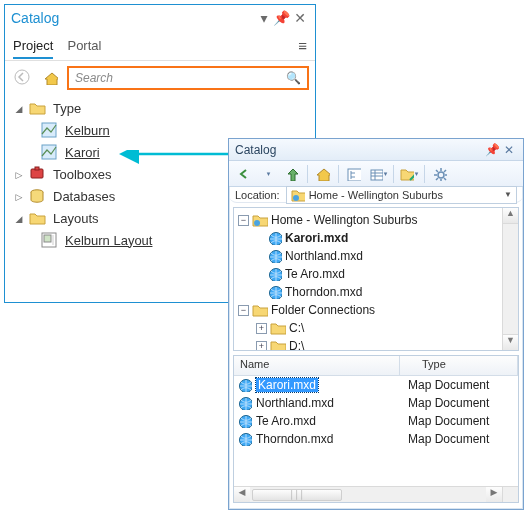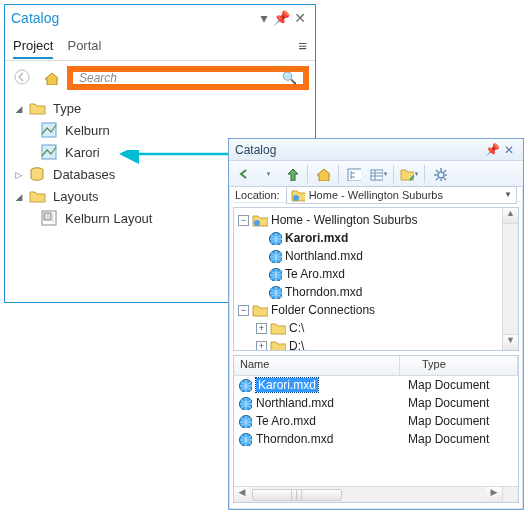--- a/index.html
+++ b/index.html
@@ -26,33 +26,33 @@
   .panel-pro .tabs .menu-lines { width: 18px; color: #555; font-size: 15px; text-align: right; }
   .panel-pro .searchrow {
     display: flex; align-items: center; height: 34px; padding: 4px 6px; gap: 4px;
   }
   .searchrow .btn-back, .searchrow .btn-home {
     width: 24px; height: 24px; border: 1px solid transparent; display: flex;
     align-items: center; justify-content: center; color: #888;
   }
   .searchrow .btn-home svg { width: 14px; height: 14px; }
   .searchbox {
-    flex: 1; height: 24px; border: 6px solid #f97316; display: flex; align-items: center;
+    flex: 1; height: 24px; border: 2px solid #f97316; display: flex; align-items: center;
     padding: 0 6px; color: #8a8a8a; font-size: 12px; font-style: italic;
   }
   .searchbox .mag { margin-left: auto; font-style: normal; color: #8a8a8a; }
 
   .tree { padding: 2px 4px; font-size: 13px; color: #333; }
   .tree .node { display: flex; align-items: center; height: 22px; gap: 4px; padding-left: 4px; }
   .tree .arrow { width: 12px; text-align: center; color: #6b6b6b; font-size: 10px; }
   .tree .arrow.open::before { content: "◢"; font-size: 9px; }
   .tree .arrow.closed::before { content: "▷"; font-size: 9px; }
   .tree .lbl { margin-left: 2px; }
   .tree .lvl1 { padding-left: 4px; }
-  .tree .lvl2 { padding-left: 32px; }
+  .tree .lvl2 { padding-left: 32px; text-decoration: underline; }
   .folder-ico { width: 18px; height: 14px; display:inline-block; }
   .map-ico, .layout-ico, .tool-ico, .db-ico { width: 18px; height: 16px; display:inline-block; }
 
   
   .panel-map {
     position: absolute; left: 228px; top: 138px; width: 296px; height: 372px;
     border: 1px solid #7aa3cf; background: #fff; box-shadow: 0 0 0 1px #d8e4f0 inset;
   }
   .panel-map .titlebar {
     height: 22px; background: linear-gradient(#f5f9fe,#e3edf8);
@@ -248,20 +248,27 @@
       <span class="lbl">Kelburn</span>
     </div>
     <div class="node lvl2">
       <span class="map-ico"><svg width="18" height="16">
             <use href="#i-map"></use>
           </svg></span>
       <span class="lbl">Karori</span>
     </div>
     <div class="node lvl1">
       <span class="arrow closed"></span>
+      <span class="tool-ico"><svg width="18" height="16">
+            <use href="#i-tool"></use>
+          </svg></span>
+      <span class="lbl">Toolboxes</span>
+    </div>
+    <div class="node lvl1">
+      <span class="arrow closed"></span>
       <span class="db-ico"><svg width="18" height="16">
             <use href="#i-db"></use>
           </svg></span>
       <span class="lbl">Databases</span>
     </div>
     <div class="node lvl1">
       <span class="arrow open"></span>
       <span class="folder-ico"><svg width="18" height="14">
             <use href="#i-folder"></use>
           </svg></span>

